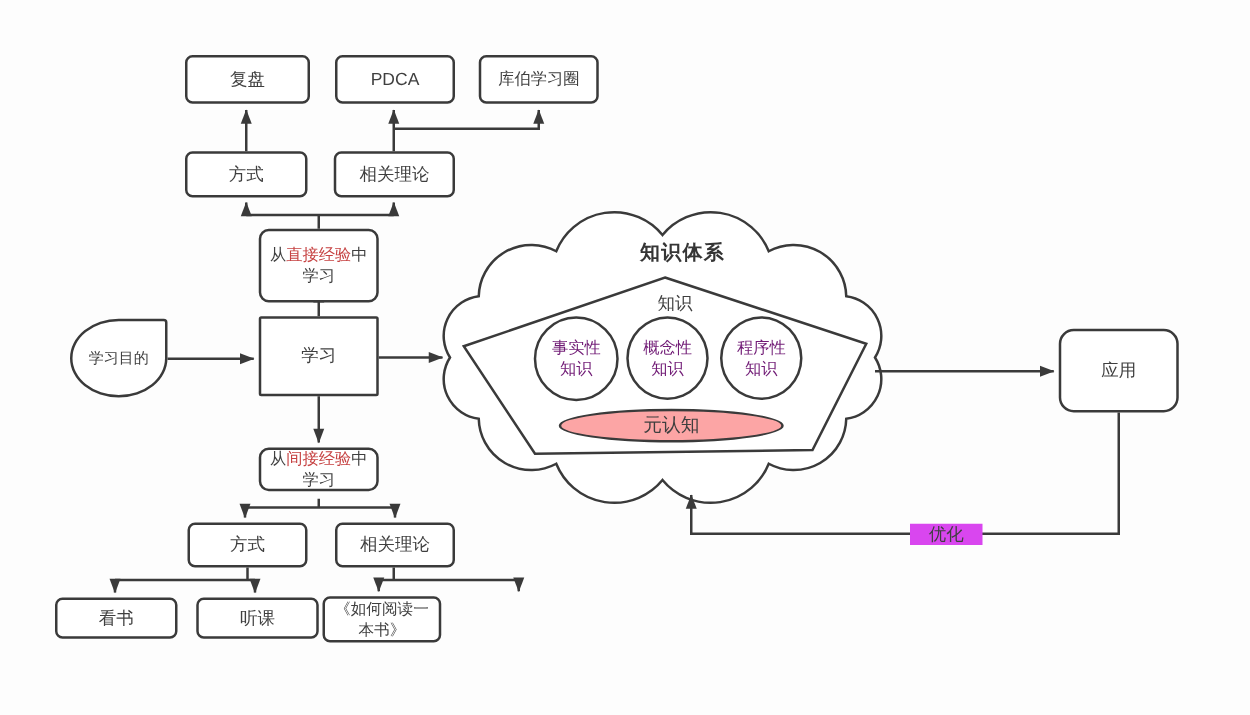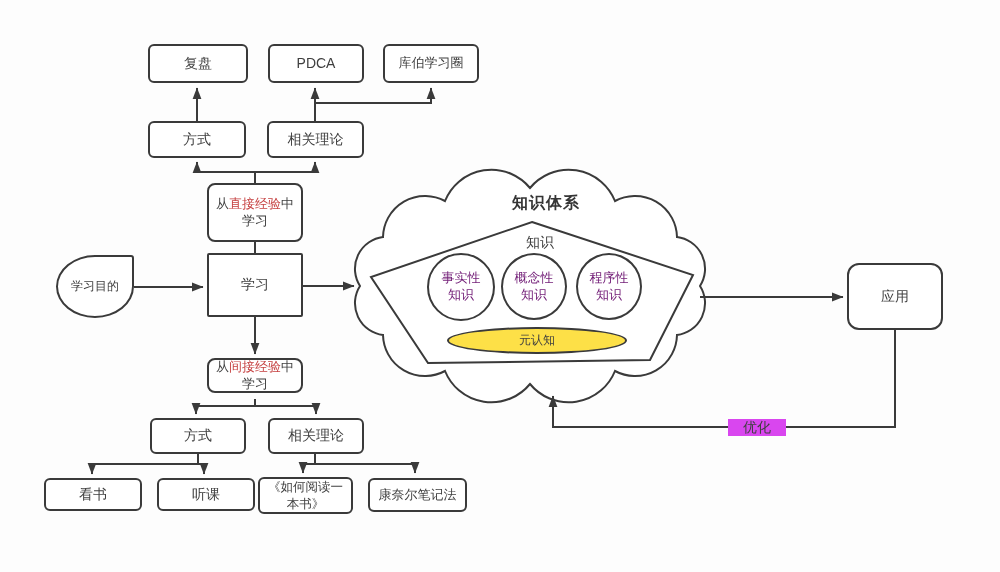--- a/index.html
+++ b/index.html
@@ -60,23 +60,23 @@
     display:flex; align-items:center; justify-content:center;
     font-size:13px; color:#701a75; text-align:center; line-height:1.3;
   }
   #kc-1 { left:427px; top:253px; width:68px; height:68px; }
   #kc-2 { left:501px; top:253px; width:66px; height:67px; }
   #kc-3 { left:576px; top:253px; width:66px; height:67px; }
   #meta-ellipse {
     position:absolute; z-index:2; box-sizing:border-box;
     left:447px; top:327px; width:180px; height:27px;
     border:2px solid #3a3a3a; border-radius:50%;
-    background:#fde047;
+    background:#fca5a5;
     display:flex; align-items:center; justify-content:center;
-    font-size:12px; color:#3f3f3f;
+    font-size:15px; color:#3f3f3f;
   }
   #optimize-label {
     left:728px; top:419px; width:58px;
     background:#d946ef; z-index:2;
   }
 </style>
 </head>
 <body>
 
 <div id="stage">
@@ -191,23 +191,20 @@
   </div>
   <div class="box" id="n-read">
     <span>看书</span>
   </div>
   <div class="box" id="n-listen">
     <span>听课</span>
   </div>
   <div class="box" id="n-book">
     <span>《如何阅读一本书》</span>
   </div>
-  <div class="box" id="n-cornell">
-    <span>康奈尔笔记法</span>
-  </div>
   <div class="box" id="n-apply">
     <span>应用</span>
   </div>
 
   <div class="label" id="cloud-title">知识体系</div>
   <div class="label" id="pentagon-label">知识</div>
 
   <div class="kcircle" id="kc-1">
     <div>
       <div>事实性</div>

